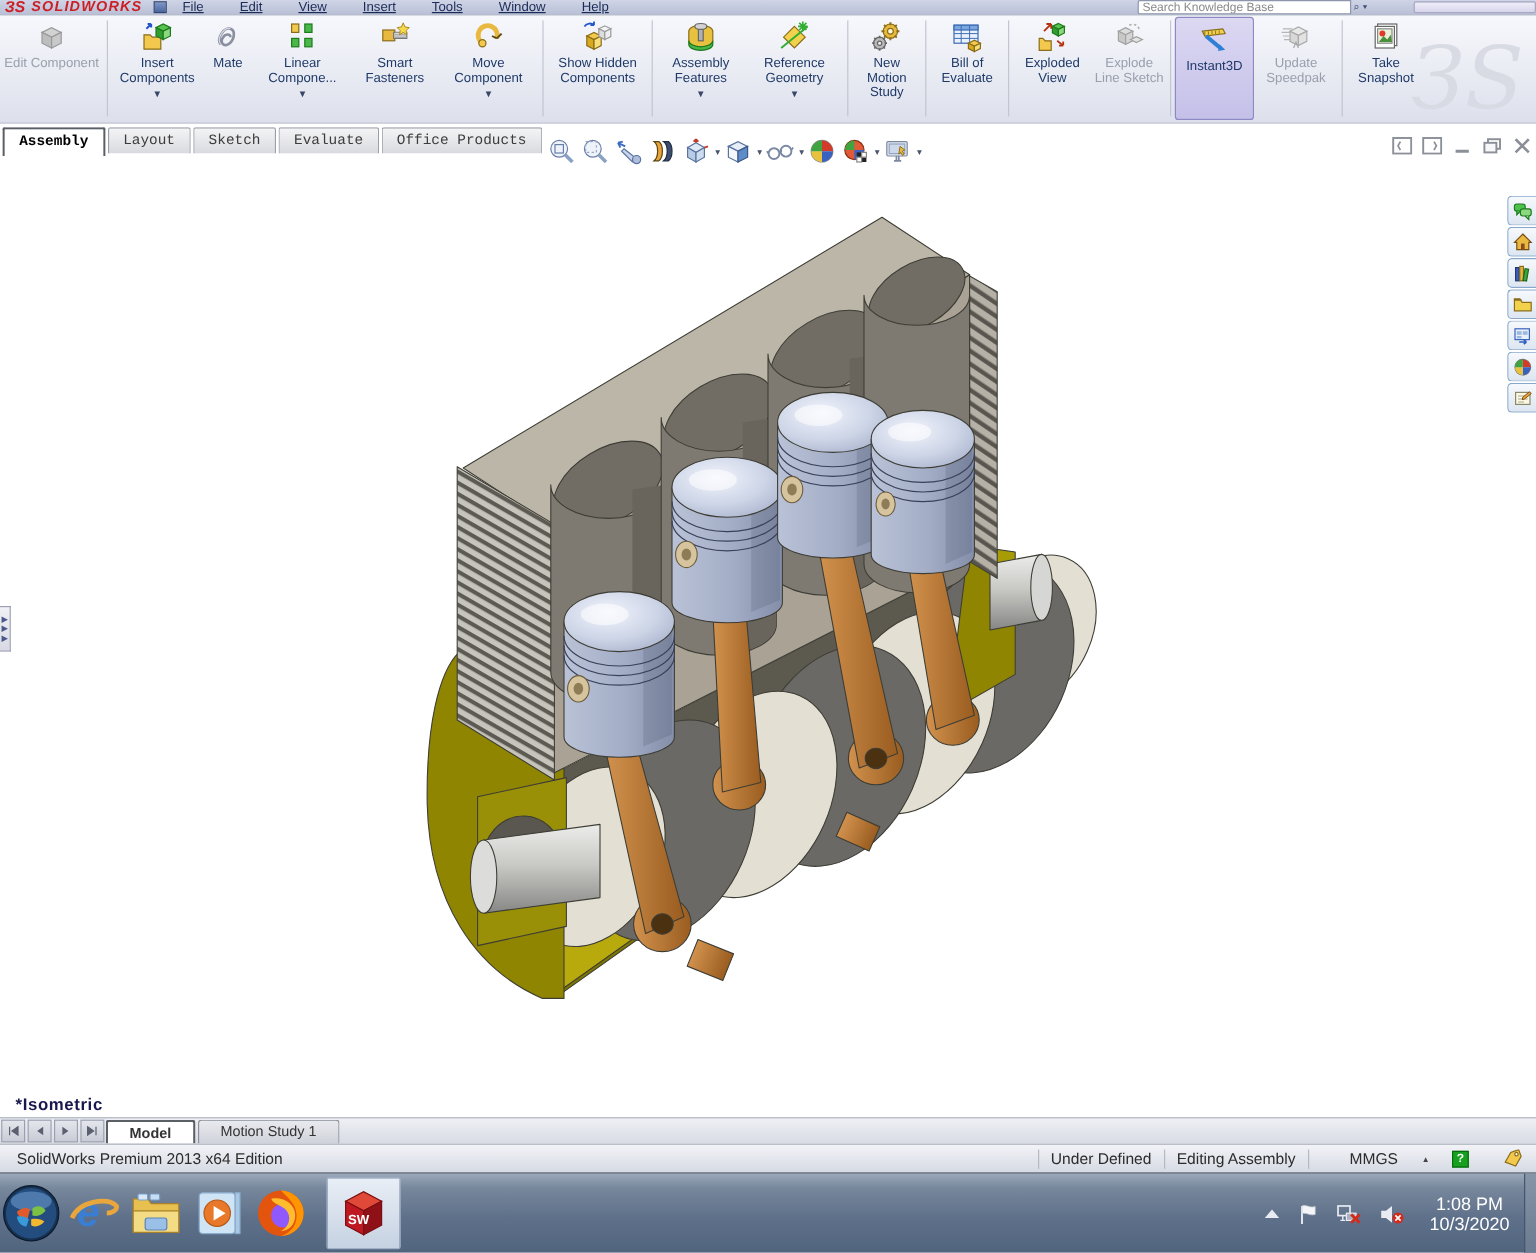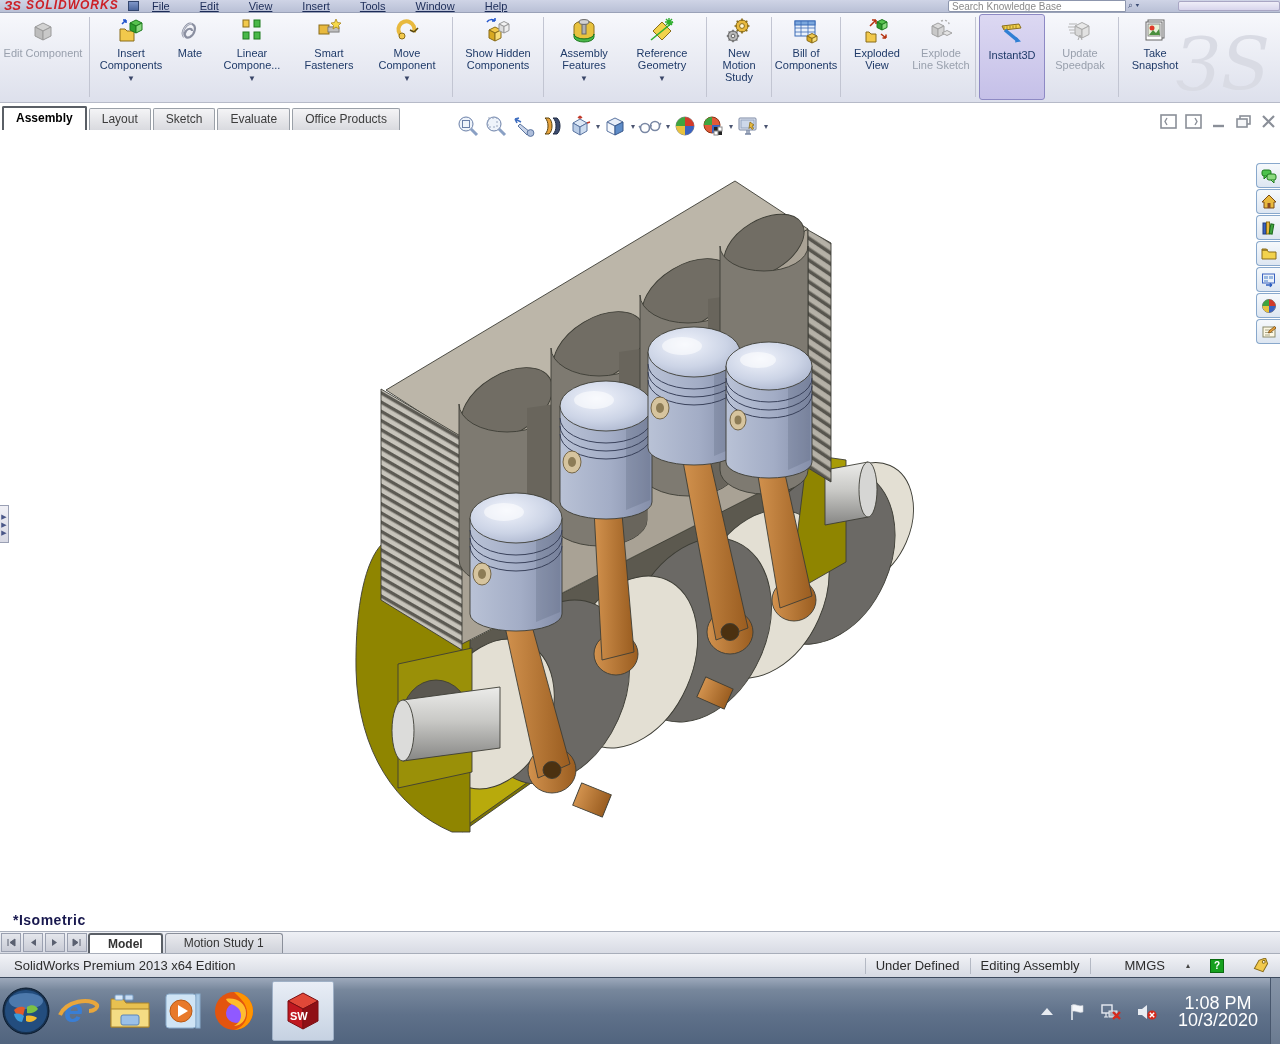--- a/index.html
+++ b/index.html
@@ -37,21 +37,21 @@
   .cmd-btn .lbl { white-space:pre-line; }
   .cmd-btn .dd  { font-size:8px; color:#3a4668; margin-top:2px; }
   .cmd-btn.disabled { color:#99a0ad; }
   .cmd-btn.active { background:linear-gradient(#dcd8f2,#c5c0e8); border:1px solid #8d89c4;
     border-radius:3px; height:86px; margin-top:1px; }
   .cmd-sep { width:1px; height:80px; background:#c2c5d2; margin:4px 3px 0 3px; flex:0 0 auto; }
   #ds-watermark { position:absolute; right:10px; top:12px; font-family:"DejaVu Serif", serif;
     font-style:italic; font-size:72px; color:#d9dbe4; line-height:80px; user-select:none; }
 
   
-  #tabrow { position:absolute; left:2px; top:106px; display:flex; align-items:flex-end; height:24px; }
+  #tabrow { position:absolute; left:2px; top:106px; display:flex; align-items:flex-start; height:24px;font-family:Liberation Mono, monospace; }
   .rtab { height:22px; padding:3px 12px 2px 12px; font-size:12px; color:#3c3c3c;
     background:linear-gradient(#f4f4f6,#d9dadf); border:1px solid #9aa0a8; border-bottom:none;
     margin-right:2px; border-radius:2px 2px 0 0; }
   .rtab.active { background:#fff; font-weight:bold; color:#000; border:2px solid #5a5f66;
     border-bottom:none; height:24px; }
 
   
   #viewport { position:absolute; left:0; top:130px; width:1280px; height:800px; background:#fff; }
 
   
@@ -111,21 +111,21 @@
 
   
   #taskbar { position:absolute; left:0; top:977px; width:1280px; height:67px;
     background:linear-gradient(#9da9bb 0%,#77879c 18%,#5f718a 55%,#51647e 100%);
     border-top:1px solid #3c4a5e; display:flex; align-items:center; }
   .tb-item { width:52px; height:56px; display:flex; align-items:center; justify-content:center; }
   #sw-task { width:62px; height:60px; background:linear-gradient(#e9eef6,#c6d2e2);
     border:1px solid #9fb0c6; border-radius:2px; margin-left:12px;
     display:flex; align-items:center; justify-content:center; }
   #tray { position:absolute; right:22px; top:0; height:67px; display:flex; align-items:center; gap:14px; }
-  #clock { color:#fff; font-size:18px; text-align:center; line-height:17px; margin-left:6px; }
+  #clock { color:#fff; font-size:15px; text-align:center; line-height:17px; margin-left:6px; }
   #showdesk { position:absolute; right:0; top:0; width:10px; height:67px;
     background:linear-gradient(#8795a8,#6a7a90); border-left:1px solid #47566c; }
 
   svg text { font-family:"Liberation Sans", sans-serif; }
 </style>
 </head>
 <body>
 <div id="app">
 
 <div id="menubar">
@@ -265,21 +265,21 @@
 
   <div class="cmd-btn" style="width:62px">
     <svg class="ico" viewBox="0 0 30 30">
       <rect x="4" y="5" width="20" height="15" fill="#e9f1fb" stroke="#3a6bb5"></rect>
       <rect x="4" y="5" width="20" height="4" fill="#7ba7dd" stroke="#3a6bb5"></rect>
       <path d="M10 5 L10 20 M17 5 L17 20 M4 12 L24 12 M4 16 L24 16" stroke="#3a6bb5" stroke-width="0.8"></path>
       <polygon points="16,20 21,17.5 26,20 21,22.5" fill="#f2c94c" stroke="#8a6d1a"></polygon>
       <polygon points="16,20 21,22.5 21,27 16,24.5" fill="#d8a921" stroke="#8a6d1a"></polygon>
       <polygon points="26,20 21,22.5 21,27 26,24.5" fill="#f7de7a" stroke="#8a6d1a"></polygon>
     </svg>
-    <span class="lbl">Bill of Components</span>
+    <span class="lbl">Bill of Evaluate</span>
   </div>
   <div class="cmd-sep"></div>
 
   <div class="cmd-btn" style="width:66px">
     <svg class="ico" viewBox="0 0 30 30">
       <path d="M4 16 L4 26 L14 26 L14 18 L9 18 L7 16 Z" fill="#f2c94c" stroke="#8a6d1a"></path>
       <polygon points="15,6 20,3.5 25,6 20,8.5" fill="#57c24e" stroke="#1d7a1d"></polygon>
       <polygon points="15,6 20,8.5 20,14 15,11.5" fill="#2f9e2f" stroke="#1d7a1d"></polygon>
       <polygon points="25,6 20,8.5 20,14 25,11.5" fill="#8ad97f" stroke="#1d7a1d"></polygon>
       <path d="M8 10 L14 4 M14 4 L10 4 M14 4 L14 8" stroke="#b5320f" stroke-width="1.5" fill="none"></path>

